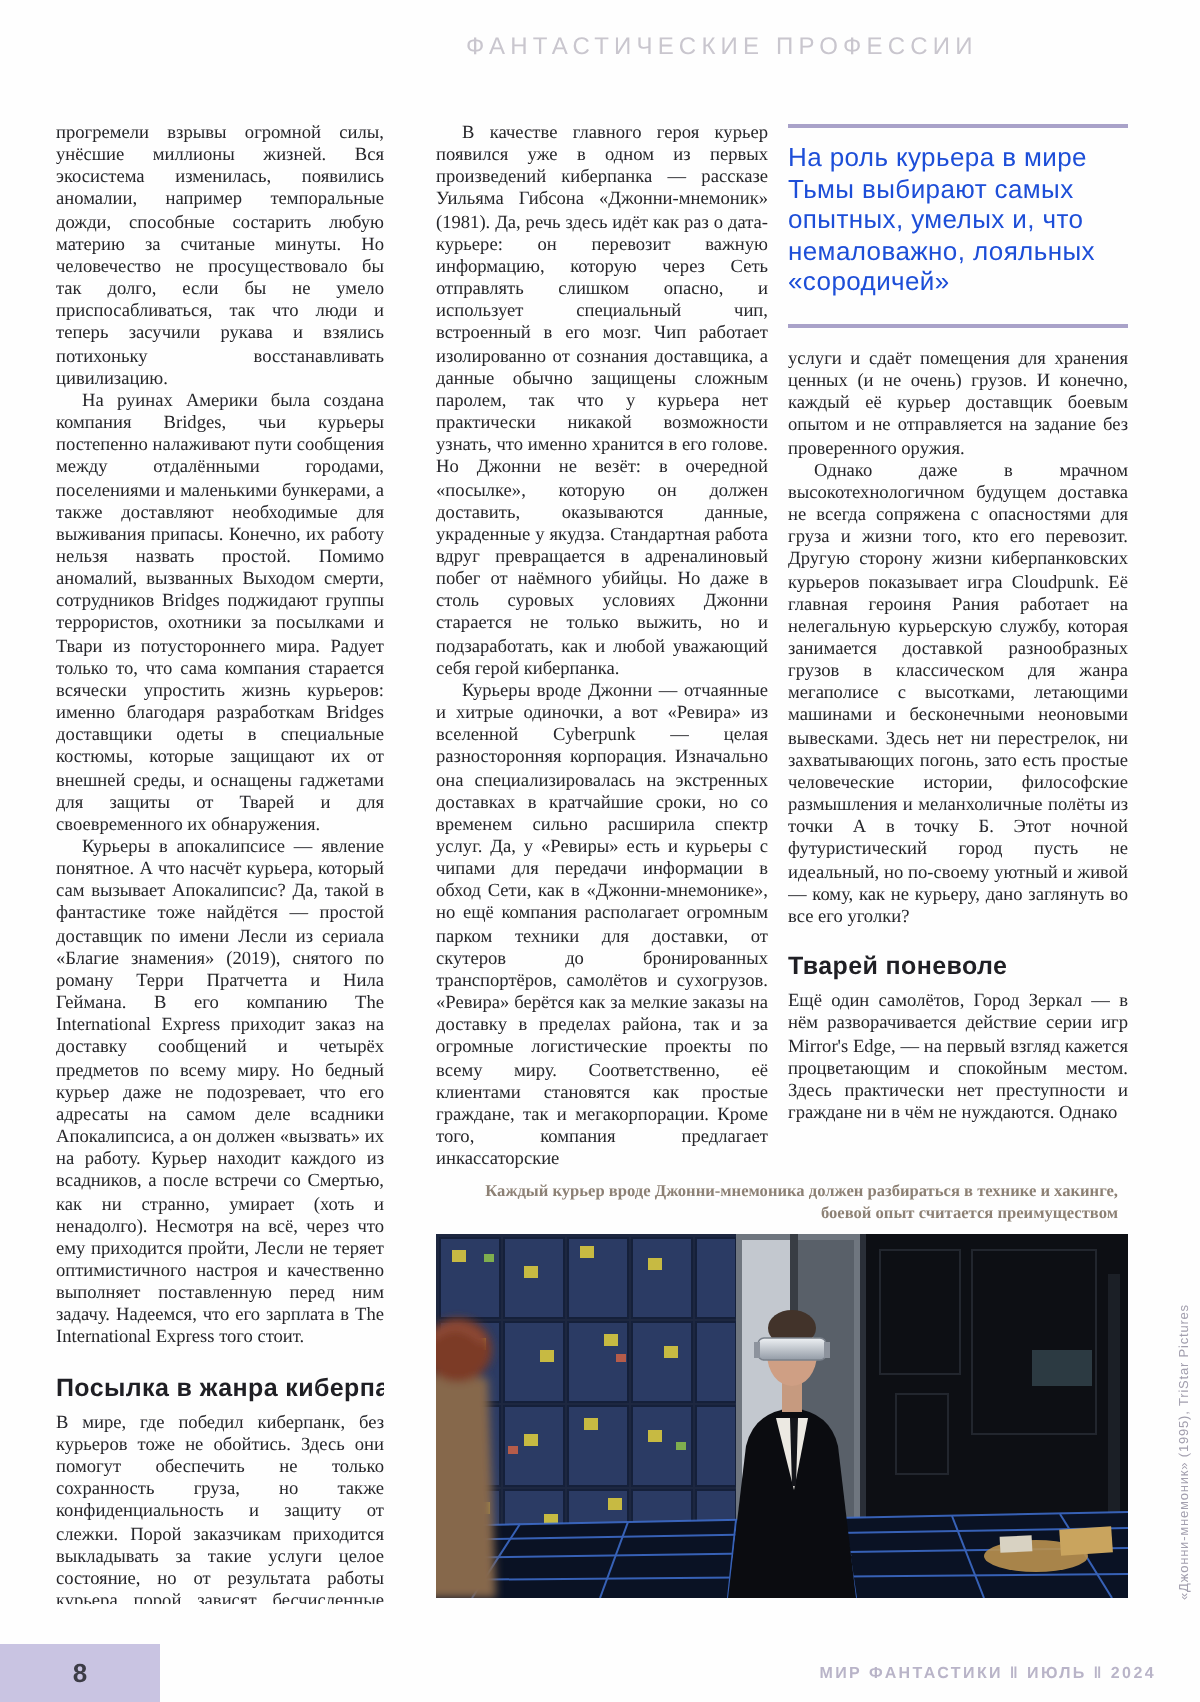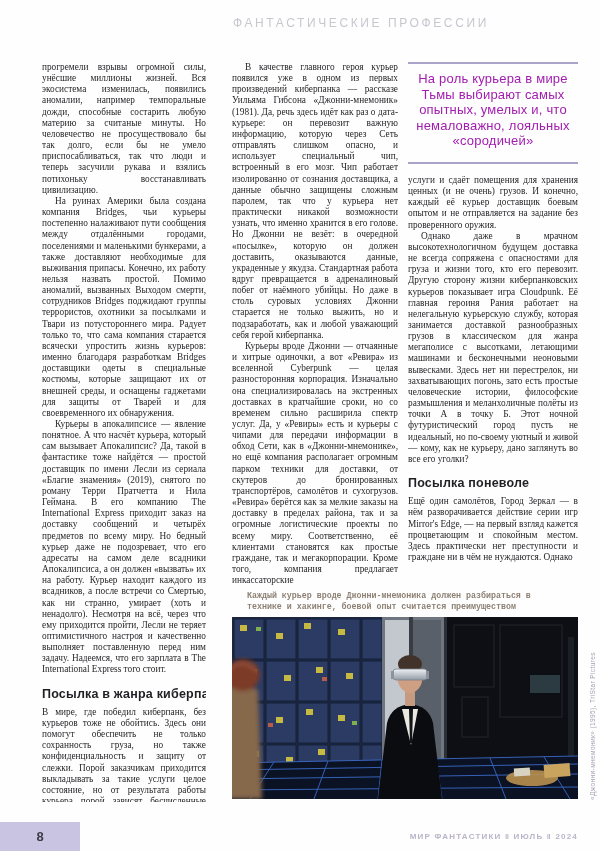--- a/index.html
+++ b/index.html
@@ -9,39 +9,39 @@
   .hdr{position:absolute;top:0;left:0;width:600px;height:46px;}
   .hdr-tab{position:absolute;left:0;top:0;width:224px;height:46px;background:#a8a1d1;
            clip-path:polygon(0 0,100% 0,89% 100%,0 100%);
            display:flex;align-items:center;box-sizing:border-box;padding-left:40px;}
   .hdr-tab span{color:#ffffff;font-family:"Liberation Sans",sans-serif;font-size:12px;
                 font-weight:600;letter-spacing:1.8px;}
   .hdr-topic{position:absolute;left:233px;top:16px;color:#c9c6ce;
              font-family:"Liberation Sans",sans-serif;font-size:12px;font-weight:400;
              letter-spacing:2.6px;text-align:center;}
   
-  .content{position:absolute;left:42px;top:62px;width:536px;height:740px;display:flex;gap:16px;}
+  .content{position:absolute;left:28px;top:62px;width:536px;height:740px;display:flex;gap:16px;}
   .col{font-size:9.3px;line-height:11.15px;text-align:justify;hyphens:auto;-webkit-hyphens:auto;}
   .col p{margin:0;}
   .col p.ind{text-indent:13px;}
   .col1{width:180px;height:740px;overflow:hidden;margin-right:10px;}
   .rightwrap{width:346px;display:flex;flex-direction:column;}
   .cols2{display:flex;height:524px;overflow:hidden;}
   .col2{width:166px;margin-right:10px;overflow:hidden;}
   .col3{width:170px;overflow:hidden;}
   h2.sec{font-family:"Liberation Sans",sans-serif;font-size:12.5px;font-weight:700;
          color:#1f1f24;letter-spacing:.2px;margin:13px 0 7px;white-space:nowrap;}
   
   .pullquote{border-top:2px solid #a9a2c9;border-bottom:2px solid #a9a2c9;
              padding:7px 0 13px;margin:0 0 11px;
              font-family:"Liberation Sans",sans-serif;font-size:13px;line-height:15.6px;
-             color:#a21caf;text-align:center;letter-spacing:.2px;}
-  
-  .caption{margin:5px 15px 5px;text-align:left;
-           font-family:Liberation Mono, monospace;font-size:8.3px;line-height:10.5px;
+             color:#1d4ed8;text-align:left;letter-spacing:.2px;}
+  
+  .caption{margin:5px 5px 5px;text-align:right;
+           font-family:Liberation Serif, serif;font-size:8.3px;line-height:10.5px;
            font-weight:600;color:#8d8175;}
   .photo{width:346px;height:182px;overflow:hidden;}
   .photo svg{display:block;}
   .credit{position:absolute;right:4px;top:620px;height:180px;
           writing-mode:vertical-rl;transform:rotate(180deg);
           font-family:"Liberation Sans",sans-serif;font-size:6.5px;letter-spacing:.4px;
           color:#a29fae;white-space:nowrap;}
   
   .pagenum{position:absolute;left:0;bottom:0;width:80px;height:29px;background:#c9c4e2;
            display:flex;align-items:center;justify-content:center;
@@ -72,21 +72,21 @@
     <div class="rightwrap">
       <div class="cols2">
         <div class="col col2">
           <p class="ind">В качестве главного героя курьер появился уже в одном из первых произведений киберпанка — рассказе Уильяма Гибсона «Джонни-мнемоник» (1981). Да, речь здесь идёт как раз о дата-курьере: он перевозит важную информацию, которую через Сеть отправлять слишком опасно, и использует специальный чип, встроенный в его мозг. Чип работает изолированно от сознания доставщика, а данные обычно защищены сложным паролем, так что у курьера нет практически никакой возможности узнать, что именно хранится в его голове. Но Джонни не везёт: в очередной «посылке», которую он должен доставить, оказываются данные, украденные у якудза. Стандартная работа вдруг превращается в адреналиновый побег от наёмного убийцы. Но даже в столь суровых условиях Джонни старается не только выжить, но и подзаработать, как и любой уважающий себя герой киберпанка.</p>
           <p class="ind">Курьеры вроде Джонни — отчаянные и хитрые одиночки, а вот «Ревира» из вселенной Cyberpunk — целая разносторонняя корпорация. Изначально она специализировалась на экстренных доставках в кратчайшие сроки, но со временем сильно расширила спектр услуг. Да, у «Ревиры» есть и курьеры с чипами для передачи информации в обход Сети, как в «Джонни-мнемонике», но ещё компания располагает огромным парком техники для доставки, от скутеров до бронированных транспортёров, самолётов и сухогрузов. «Ревира» берётся как за мелкие заказы на доставку в пределах района, так и за огромные логистические проекты по всему миру. Соответственно, её клиентами становятся как простые граждане, так и мегакорпорации. Кроме того, компания предлагает инкассаторские</p>
         </div>
         <div class="col col3">
           <div class="pullquote">На роль курьера в мире Тьмы выбирают самых опытных, умелых и, что немаловажно, лояльных «сородичей»</div>
           <p>услуги и сдаёт помещения для хранения ценных (и не очень) грузов. И конечно, каждый её курьер доставщик боевым опытом и не отправляется на задание без проверенного оружия.</p>
           <p class="ind">Однако даже в мрачном высокотехнологичном будущем доставка не всегда сопряжена с опасностями для груза и жизни того, кто его перевозит. Другую сторону жизни киберпанковских курьеров показывает игра Cloudpunk. Её главная героиня Рания работает на нелегальную курьерскую службу, которая занимается доставкой разнообразных грузов в классическом для жанра мегаполисе с высотками, летающими машинами и бесконечными неоновыми вывесками. Здесь нет ни перестрелок, ни захватывающих погонь, зато есть простые человеческие истории, философские размышления и меланхоличные полёты из точки А в точку Б. Этот ночной футуристический город пусть не идеальный, но по-своему уютный и живой — кому, как не курьеру, дано заглянуть во все его уголки?</p>
-          <h2 class="sec">Посылка поневоле</h2>
+          <h2 class="sec">Тварей поневоле</h2>
           <p>Ещё один самолётов, Город Зеркал — в нём разворачивается действие серии игр Mirror's Edge, — на первый взгляд кажется процветающим и спокойным местом. Здесь практически нет преступности и граждане ни в чём не нуждаются. Однако</p>
         </div>
       </div>
 
       <div class="caption">Каждый курьер вроде Джонни-мнемоника должен разбираться в технике и хакинге, боевой опыт считается преимуществом</div>
 
       <div class="photo">
         <svg width="346" height="182" viewBox="0 0 346 182" xmlns="http://www.w3.org/2000/svg">
           <defs>
             <linearGradient id="visorg" x1="0" y1="0" x2="0" y2="1">

